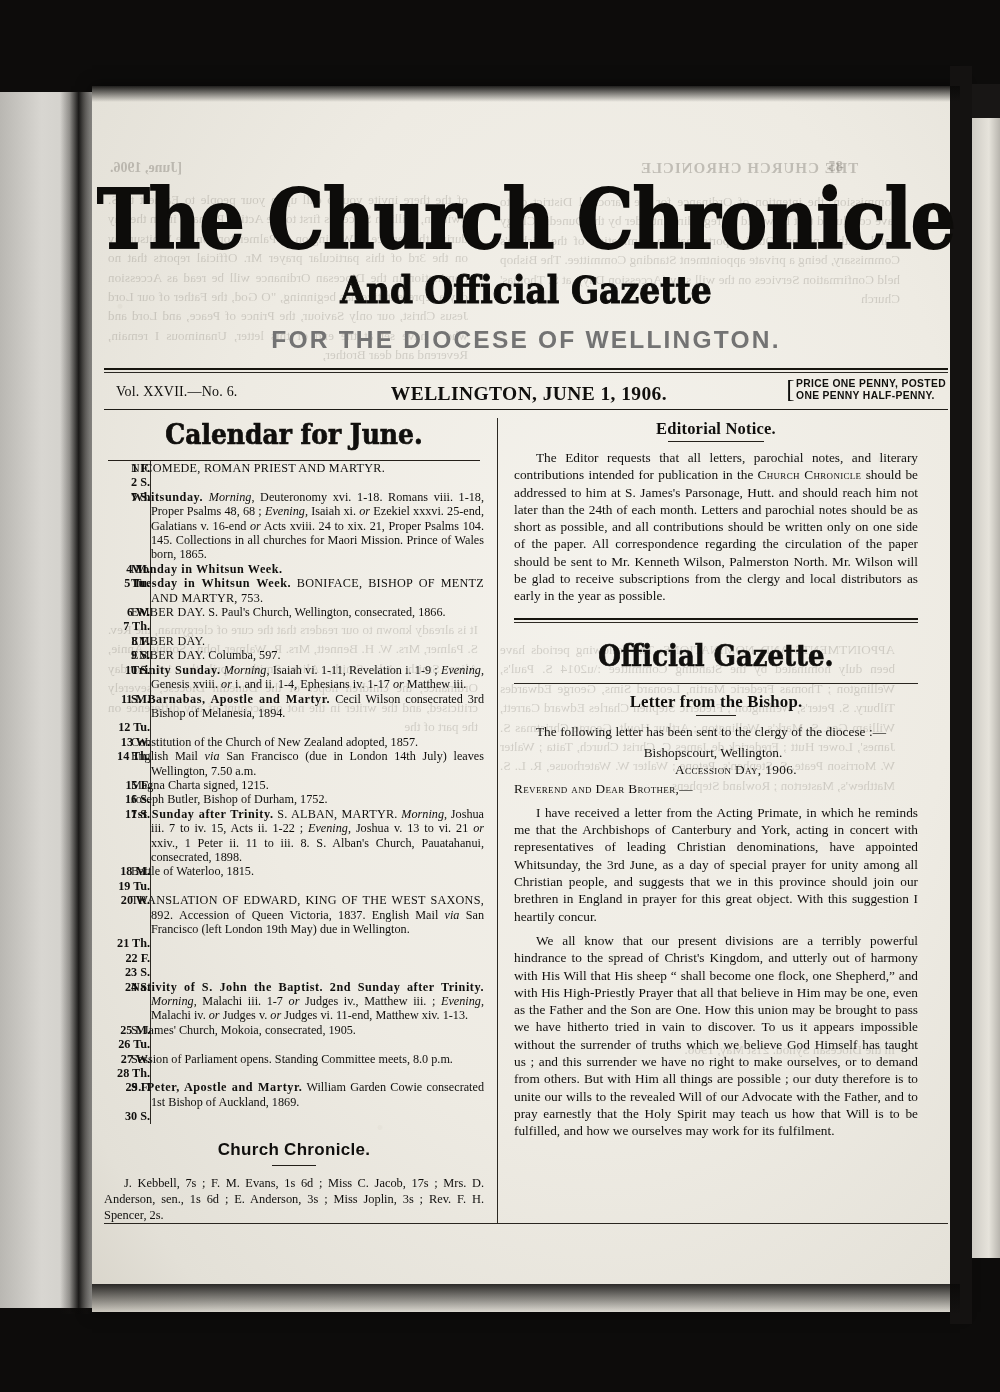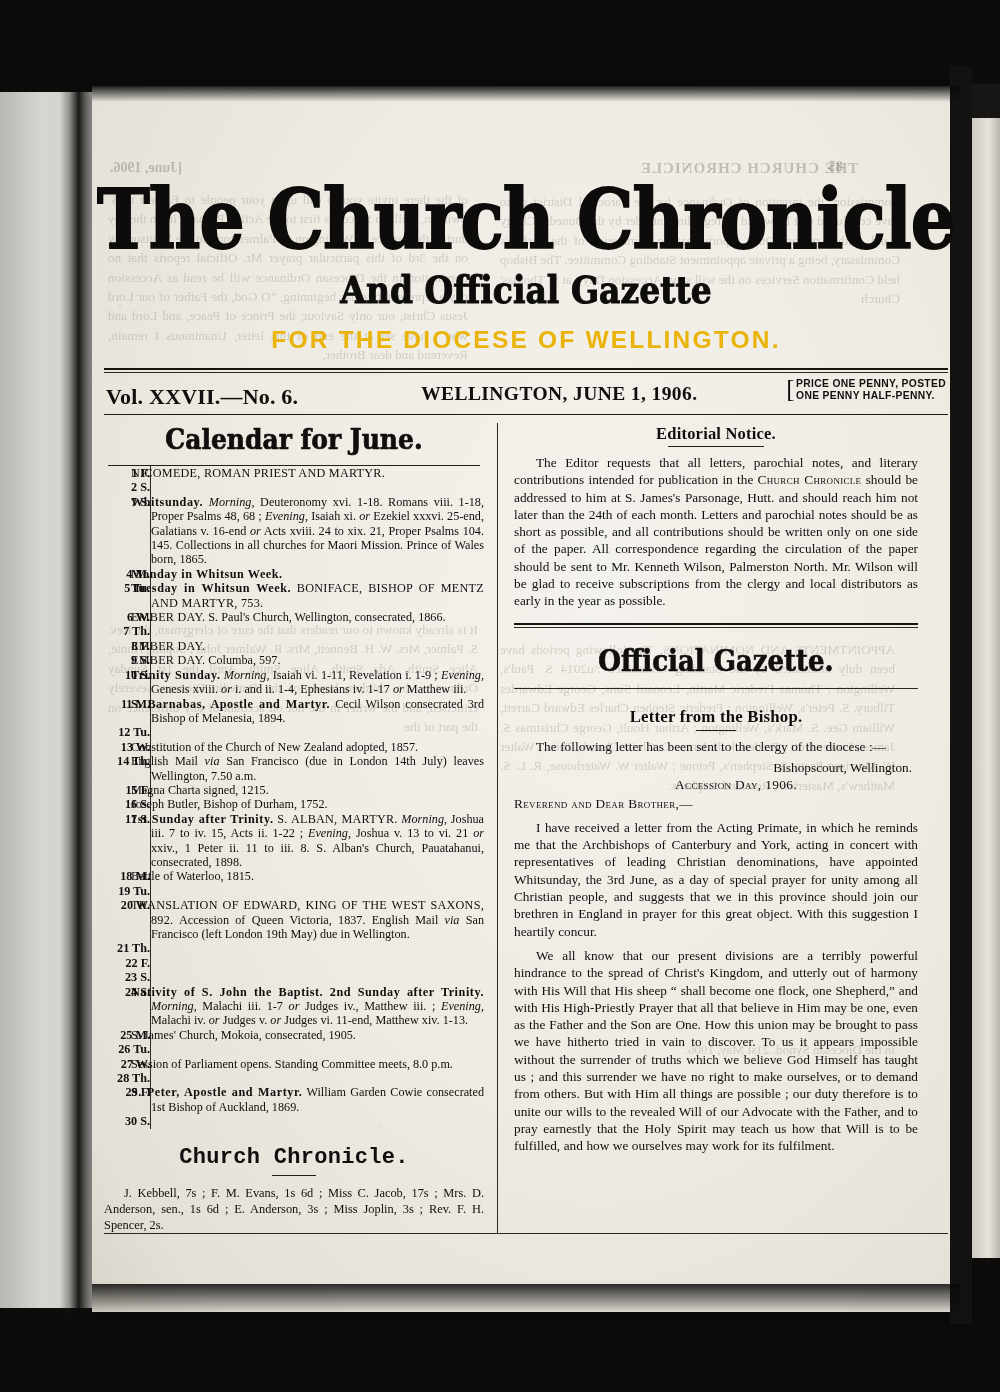--- a/index.html
+++ b/index.html
@@ -143,45 +143,46 @@
     -webkit-text-stroke: 0.9px #0d0c0a;
     color: #0d0c0a;
   }
   .masthead-diocese {
     text-align: center;
     font-family: "Liberation Sans", sans-serif;
     font-weight: 700;
     font-size: 24.5px;
     letter-spacing: 2.2px;
     margin-top: 16px;
-    color: #eab308;
+    color: #737373;
   }
   .rule-double {
     margin: 14px 12px 0 12px;
     border-top: 2.4px solid #17150f;
     border-bottom: 1px solid #2a2722;
     height: 2px;
   }
   .rule-thin {
     margin: 4px 12px 0 12px;
     border-top: 1.3px solid #1d1b16;
   }
 
   .volbar {
     display: flex;
     align-items: flex-start;
     justify-content: space-between;
     margin: 7px 14px 0 14px;
     font-family: "Liberation Serif", serif;
   }
   .vol {
-    font-weight: 700;
-    font-size: 22px;
+    font-weight: 400;
+    font-size: 14px;
     letter-spacing: .2px;
     padding-top: 4px;
+    margin-left: 10px;
   }
   .placedate {
     font-weight: 700;
     font-size: 19.5px;
     letter-spacing: .4px;
     padding-top: 3px;
     margin-left: 34px;
   }
   .pricebox {
     display: flex;
@@ -260,23 +261,23 @@
   }
   .e-bold { font-weight: 700; letter-spacing: .55px; }
   .e-sc {
     font-variant: small-caps;
     letter-spacing: .25px;
   }
   .hang { padding-left: 20px; text-indent: -20px; }
 
   .cc-head {
     text-align: center;
-    font-family: Liberation Mono, monospace;
-    font-weight: 700;
-    font-size: 22px;
+    font-family: Liberation Sans, sans-serif;
+    font-weight: 700;
+    font-size: 17px;
     margin-top: 16px;
     letter-spacing: .3px;
   }
   .mini-rule {
     width: 44px;
     margin: 5px auto 0 auto;
     border-top: 1.6px solid #231f19;
   }
   .subs {
     margin-top: 9px;
@@ -328,25 +329,25 @@
     margin-top: 18px;
   }
   .gazette-rule {
     margin: 12px 0 0 0;
     border-top: 1.1px solid #2a2620;
   }
   .letter-head {
     text-align: center;
     font-weight: 700;
     font-size: 16.8px;
-    margin-top: 18px;
+    margin-top: 8px;
     letter-spacing: .2px;
   }
   .sig-right {
-    text-align: right;
+    text-align: center;
     font-size: 13.3px;
     line-height: 17.3px;
     margin-top: 4px;
     padding-right: 6px;
   }
   .sig-center {
     text-align: center;
     font-size: 13.3px;
     line-height: 17.3px;
     font-variant: small-caps;

